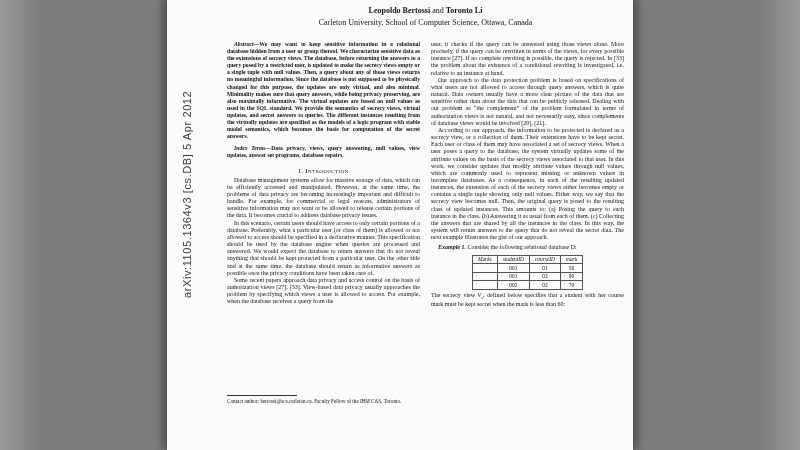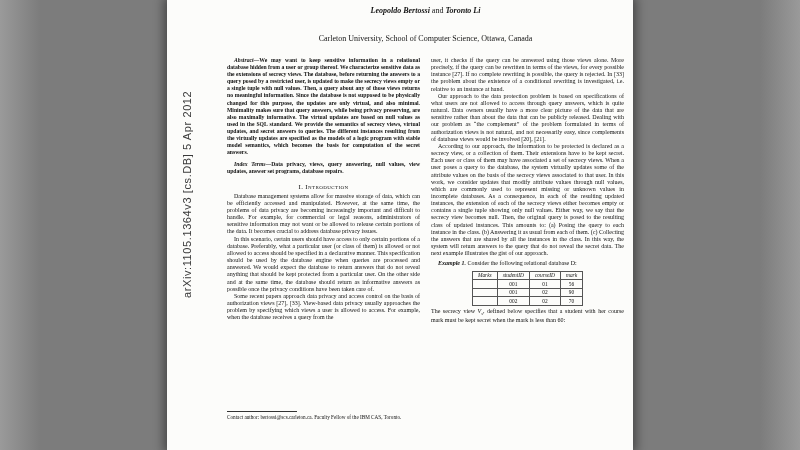--- a/index.html
+++ b/index.html
@@ -26,22 +26,22 @@
     white-space:nowrap;
     font-family:"Liberation Sans", sans-serif;
     font-size:11px;letter-spacing:.6px;color:#3a3a3a;
   }
   .content{position:absolute;left:60px;right:9px;top:0;}
   .paper-title{
     margin:7px auto 0;max-width:330px;
     font-size:16px;font-weight:bold;text-align:center;line-height:19px;
   }
   .authors-line{margin-top:6px;font-size:8px;text-align:center;line-height:10px;}
-  .authors-line .an{font-weight:bold;font-style:italic;}
-  .affiliation{margin-top:18px;font-size:8px;text-align:center;line-height:10px;}
+  .authors-line .an{font-weight:bold;}
+  .affiliation{margin-top:2px;font-size:8px;text-align:center;line-height:10px;}
   .columns{display:flex;gap:11px;margin-top:13px;height:363px;overflow:hidden;}
   .col{flex:1;min-width:0;text-align:justify;font-size:6px;line-height:7.15px;color:#111;}
   .col-left{display:flex;flex-direction:column;}
   .abstract-par{margin:0;font-weight:bold;font-size:5.7px;line-height:7.1px;text-indent:7px;}
   .abstract-par .lbl{font-style:italic;}
   .index-par{margin:5px 0 0;font-weight:bold;font-size:5.7px;line-height:7.1px;text-indent:7px;}
   .index-par .lbl{font-style:italic;}
   .section-heading{
     margin:7px 0 3px;font-size:6.8px;font-weight:normal;
     font-variant:small-caps;letter-spacing:.4px;text-align:center;

